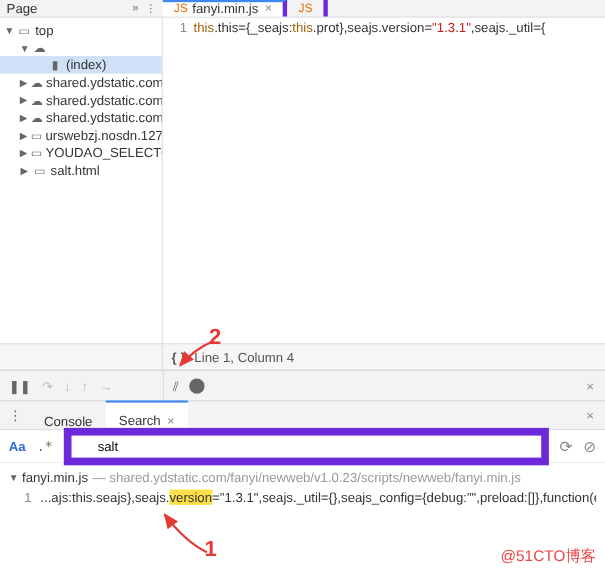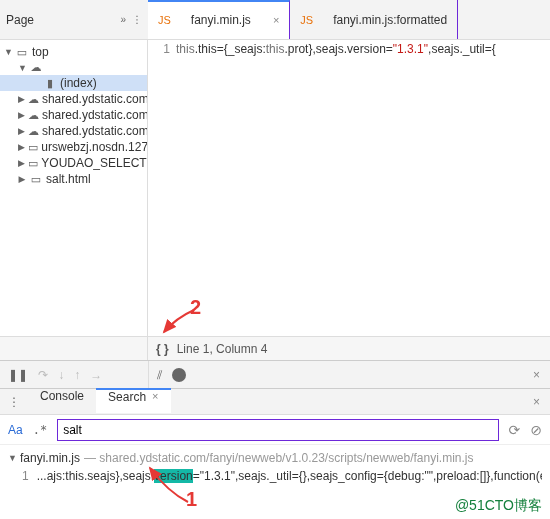--- a/index.html
+++ b/index.html
@@ -1,64 +1,64 @@
 <!DOCTYPE html>
 <html><head>
 <meta charset="utf-8">
 <style>
 *{margin:0;padding:0;box-sizing:border-box;font-family:Segoe UI,Arial,sans-serif;font-size:12px}
 body{width:550px;height:519px;background:#fff;position:relative;overflow:hidden;color:#333}
-.top-row{display:flex;align-items:center;height:40px;border-bottom:1px solid #ddd;background:#f3f3f3}
+.top-row{display:flex;align-items:center;height:16px;border-bottom:1px solid #ddd;background:#f3f3f3}
 .sidebar-hdr{display:flex;align-items:center;width:148px;gap:6px;padding:0 6px}
 .sidebar-hdr .lbl{flex:1}
 .chev{font-size:10px;color:#666}
 .tabs{display:flex;align-items:center;height:100%}
-.tab{display:flex;align-items:center;gap:20px;padding:0 10px;height:100%;border-right:1px solid #6d28d9;cursor:pointer}
+.tab{display:flex;align-items:center;gap:4px;padding:0 10px;height:100%;border-right:4px solid #6d28d9;cursor:pointer}
 .tab.active{background:#fff;border-top:2px solid #4285f4;margin-top:-1px}
 .tab-ic{color:#e8710a;font-size:11px}
 .x{color:#888;font-size:11px;margin-left:2px}
 .mid{display:flex;height:296px}
 .tree{width:148px;border-right:1px solid #ddd;padding:4px 0;overflow:hidden}
 .node{display:flex;align-items:center;gap:3px;padding:1px 4px;white-space:nowrap;cursor:pointer}
 .node.sel{background:#cfe0f7}
 .tw{width:8px;text-align:center;color:#666;font-size:9px}
 .ic{width:14px;text-align:center;color:#666;font-size:11px}
 .code{flex:1;display:flex;font-family:Consolas,monospace;font-size:12px;padding-top:2px;overflow:hidden}
 .gutter{width:28px;text-align:right;color:#888;padding-right:6px}
 .code-line{white-space:nowrap}
-.js-this{color:#737373}.js-str{color:#c41a16}
+.js-this{color:#a16207}.js-str{color:#c41a16}
 .status{display:flex;align-items:center;height:24px;border-top:1px solid #ddd;background:#f6f6f6;color:#555}
 .status .pretty{padding:0 8px;font-weight:bold;color:#555;cursor:pointer}
 .dbg-toolbar{display:flex;align-items:center;height:28px;border-top:1px solid #ccc;background:#f3f3f3}
 .dbg-left{width:148px;display:flex;align-items:center;gap:10px;padding:0 8px;color:#666}
 .dbg-sep{border-left:1px solid #ddd;height:100%}
 .dbg-right{display:flex;align-items:center;gap:10px;padding:0 8px;color:#666}
 .circ{width:14px;height:14px;border-radius:50%;background:#666;display:inline-block}
 .dbg-tabs{margin-left:auto;display:flex;gap:16px;padding:0 16px}
 .cx{margin-left:auto;padding:0 10px;color:#888;cursor:pointer}
 .drawer{border-top:1px solid #ccc}
 .drawer-tabs{display:flex;align-items:center;height:26px;background:#f3f3f3;border-bottom:1px solid #ddd}
-.dtab{padding:0 12px;height:100%;display:flex;align-items:flex-start;cursor:pointer;gap:4px}
+.dtab{padding:0 12px;height:100%;display:flex;align-items:flex-end;cursor:pointer;gap:4px}
 .dtab.active{background:#fff;border-top:2px solid #4285f4;margin-top:-1px}
 .dots{padding:0 8px;cursor:pointer;color:#666}
 .search-row{display:flex;align-items:center;height:30px;padding:0 8px;gap:10px;border-bottom:1px solid #eee}
-.aa{color:#2a6bd6;font-weight:normal;cursor:pointer}
+.aa{color:#2a6bd6;font-weight:bold;cursor:pointer}
 .rx{font-family:Consolas,monospace;color:#666;cursor:pointer}
-.search-input{flex:1;border:1px solid #6d28d9;padding:3px 5px;font-size:12px;outline:none}
+.search-input{flex:1;border:7px solid #6d28d9;padding:3px 24px;font-size:12px;outline:none}
 .ric{color:#888;cursor:pointer;font-size:14px}
 .results{padding:4px 8px}
 .file-row{display:flex;align-items:center;gap:4px;color:#333;padding:2px 0;cursor:pointer}
 .file-path{color:#999}
 .match{display:flex;gap:8px;padding:2px 0 2px 14px;font-family:Consolas,monospace;color:#333;white-space:nowrap;overflow:hidden}
 .match-n{color:#888;width:12px;text-align:right}
-.hl{background:#14b8a6}
+.hl{background:#fde047}
 .annot{position:absolute;color:#e53935;font-size:20px;font-weight:bold;pointer-events:none}
 .arrow{position:absolute;width:60px;height:60px;pointer-events:none}
 .arrow path{stroke:#e53935;stroke-width:2;fill:none;marker-end:url(#ah)}
-.wm{position:absolute;right:8px;bottom:4px;color:#15803d;font-size:14px}
+.wm{position:absolute;right:8px;bottom:4px;color:#ef4444;font-size:14px}
 svg.defs{position:absolute;width:0;height:0}
 </style>
 </head>
 <body>
 
 <svg class="defs">
     <defs>
       <marker id="ah" markerWidth="8" markerHeight="8" refX="6" refY="3" orient="auto">
         <path d="M0,0 L7,3 L0,6 Z" fill="#e53935"></path>
       </marker>
@@ -72,21 +72,20 @@
     <span class="chev">⋮</span>
   </div>
   <div class="tabs" id="tabs">
       <div class="tab active">
         <span class="tab-ic">JS</span>
         <span>fanyi.min.js</span>
         <span class="x">×</span>
       </div>
       <div class="tab">
         <span class="tab-ic">JS</span>
-        <span>fanyi.min.js:formatted</span>
       </div>
     </div>
 </div>
 
 <div class="mid">
   <div class="tree" id="tree">
       <div class="node" style="padding-left: 4px;">
         <span class="tw">▼</span>
         <span class="ic">▭</span>
         <span>top</span>

